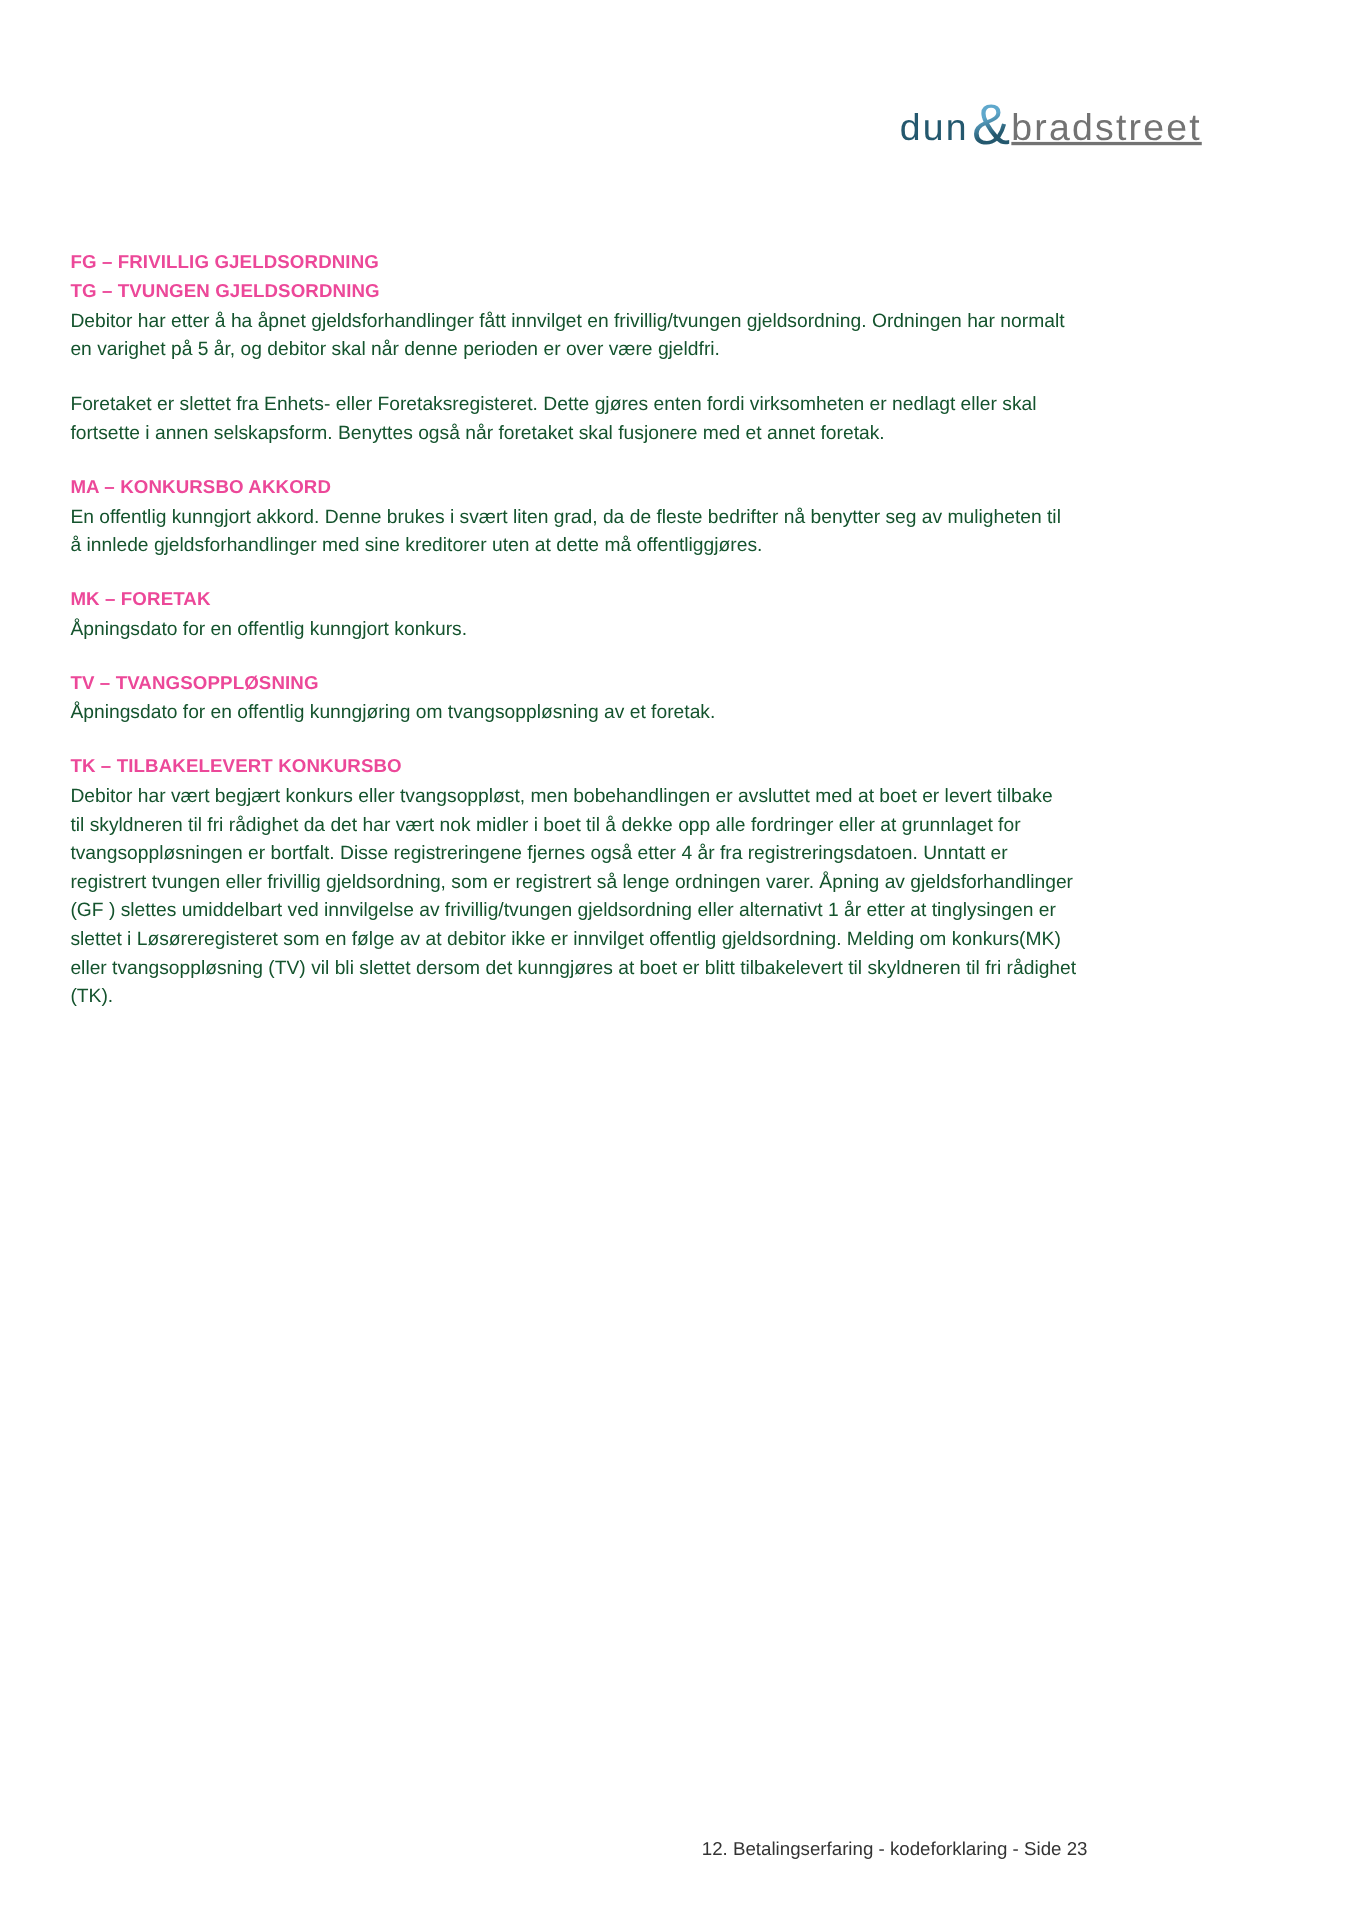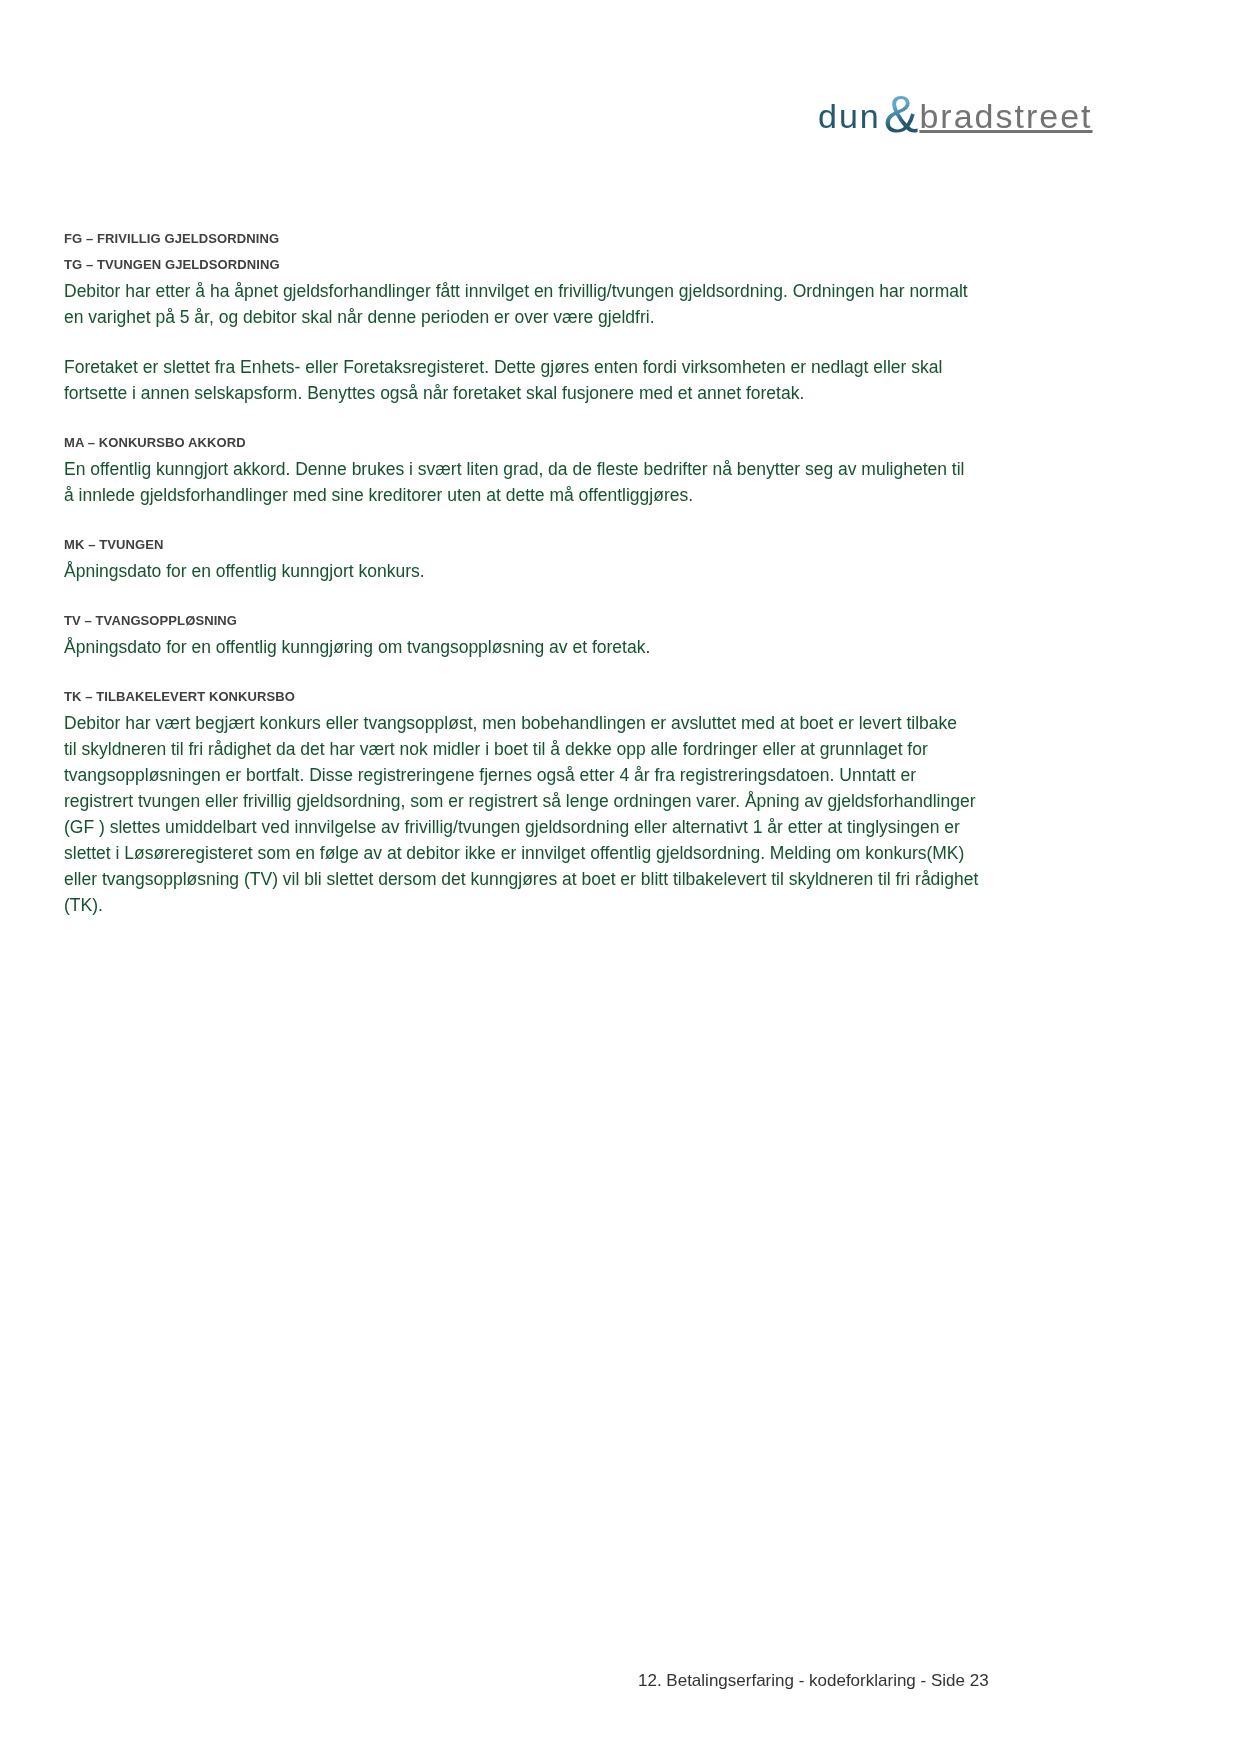--- a/index.html
+++ b/index.html
@@ -53,24 +53,24 @@
 
   
   .content {
     position: absolute;
     top: 226px;
     left: 64px;
     width: 1130px;
   }
   .section { margin-bottom: 24px; }
   .section-title {
-    font-size: 13px;
+    font-size: 17px;
     font-weight: bold;
     line-height: 26px;
-    color: #404040;
+    color: #ec4899;
     white-space: pre-line;
     letter-spacing: 0.1px;
   }
   .section-body {
     font-size: 17.5px;
     line-height: 26px;
     color: #14532d;
     white-space: pre-line;
   }
 
@@ -109,21 +109,21 @@
 fortsette i annen selskapsform. Benyttes også når foretaket skal fusjonere med et annet foretak.</div>
     </div>
 
     <div class="section">
       <div class="section-title">MA – KONKURSBO AKKORD</div>
       <div class="section-body">En offentlig kunngjort akkord. Denne brukes i svært liten grad, da de fleste bedrifter nå benytter seg av muligheten til
 å innlede gjeldsforhandlinger med sine kreditorer uten at dette må offentliggjøres.</div>
     </div>
 
     <div class="section">
-      <div class="section-title">MK – TVUNGEN</div>
+      <div class="section-title">MK – FORETAK</div>
       <div class="section-body">Åpningsdato for en offentlig kunngjort konkurs.</div>
     </div>
 
     <div class="section">
       <div class="section-title">TV – TVANGSOPPLØSNING</div>
       <div class="section-body">Åpningsdato for en offentlig kunngjøring om tvangsoppløsning av et foretak.</div>
     </div>
 
     <div class="section">
       <div class="section-title">TK – TILBAKELEVERT KONKURSBO</div>

